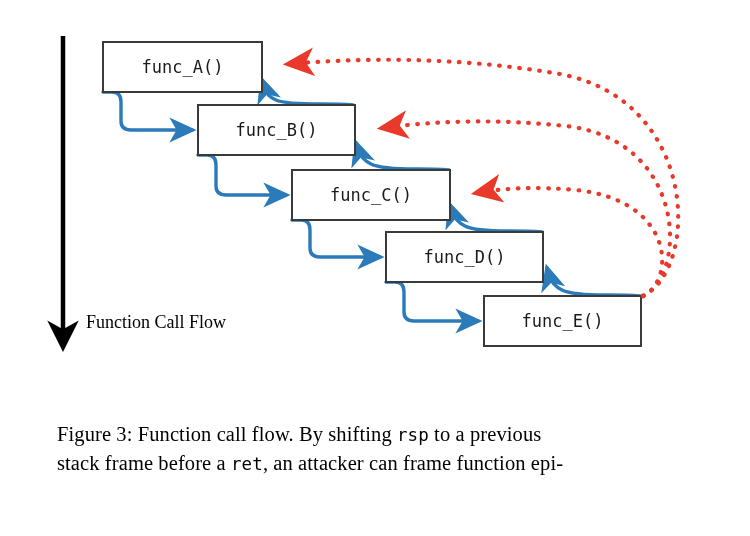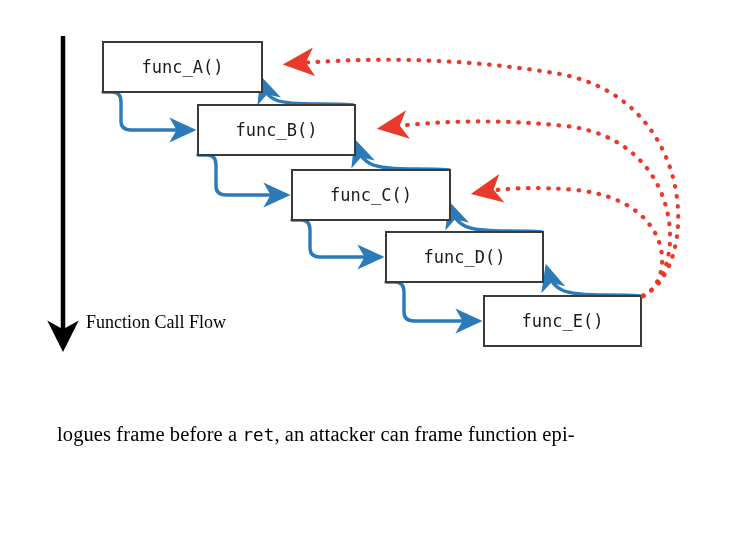--- a/index.html
+++ b/index.html
@@ -119,16 +119,17 @@
     </g>
 
     <g fill="none" stroke="#e8392a" stroke-width="4.2" stroke-linecap="round" stroke-dasharray="0.6 9.5">
       <path d="M 643 296 C 700 268 698 100 560 74 Q 430 52 288 64" marker-end="url(#redhead)"></path>
       <path d="M 643 296 C 688 274 686 140 566 126 Q 470 116 382 128" marker-end="url(#redhead)"></path>
       <path d="M 643 296 C 676 280 674 200 576 190 Q 520 185 476 193" marker-end="url(#redhead)"></path>
     </g>
   </svg>
 
   <div class="caption">
-    <span class="caption-line"><span>logues frame before a </span><span class="mono">ret</span><span>, an attacker can frame function epi-</span></span>
+    <span class="caption-line"><span>Figure 3: Function call flow. By shifting </span><span class="mono">rsp</span><span> to a previous</span></span>
+    <span class="caption-line"><span>stack frame before a </span><span class="mono">ret</span><span>, an attacker can frame function epi-</span></span>
   </div>
 
 </div>
 
 </body></html>

